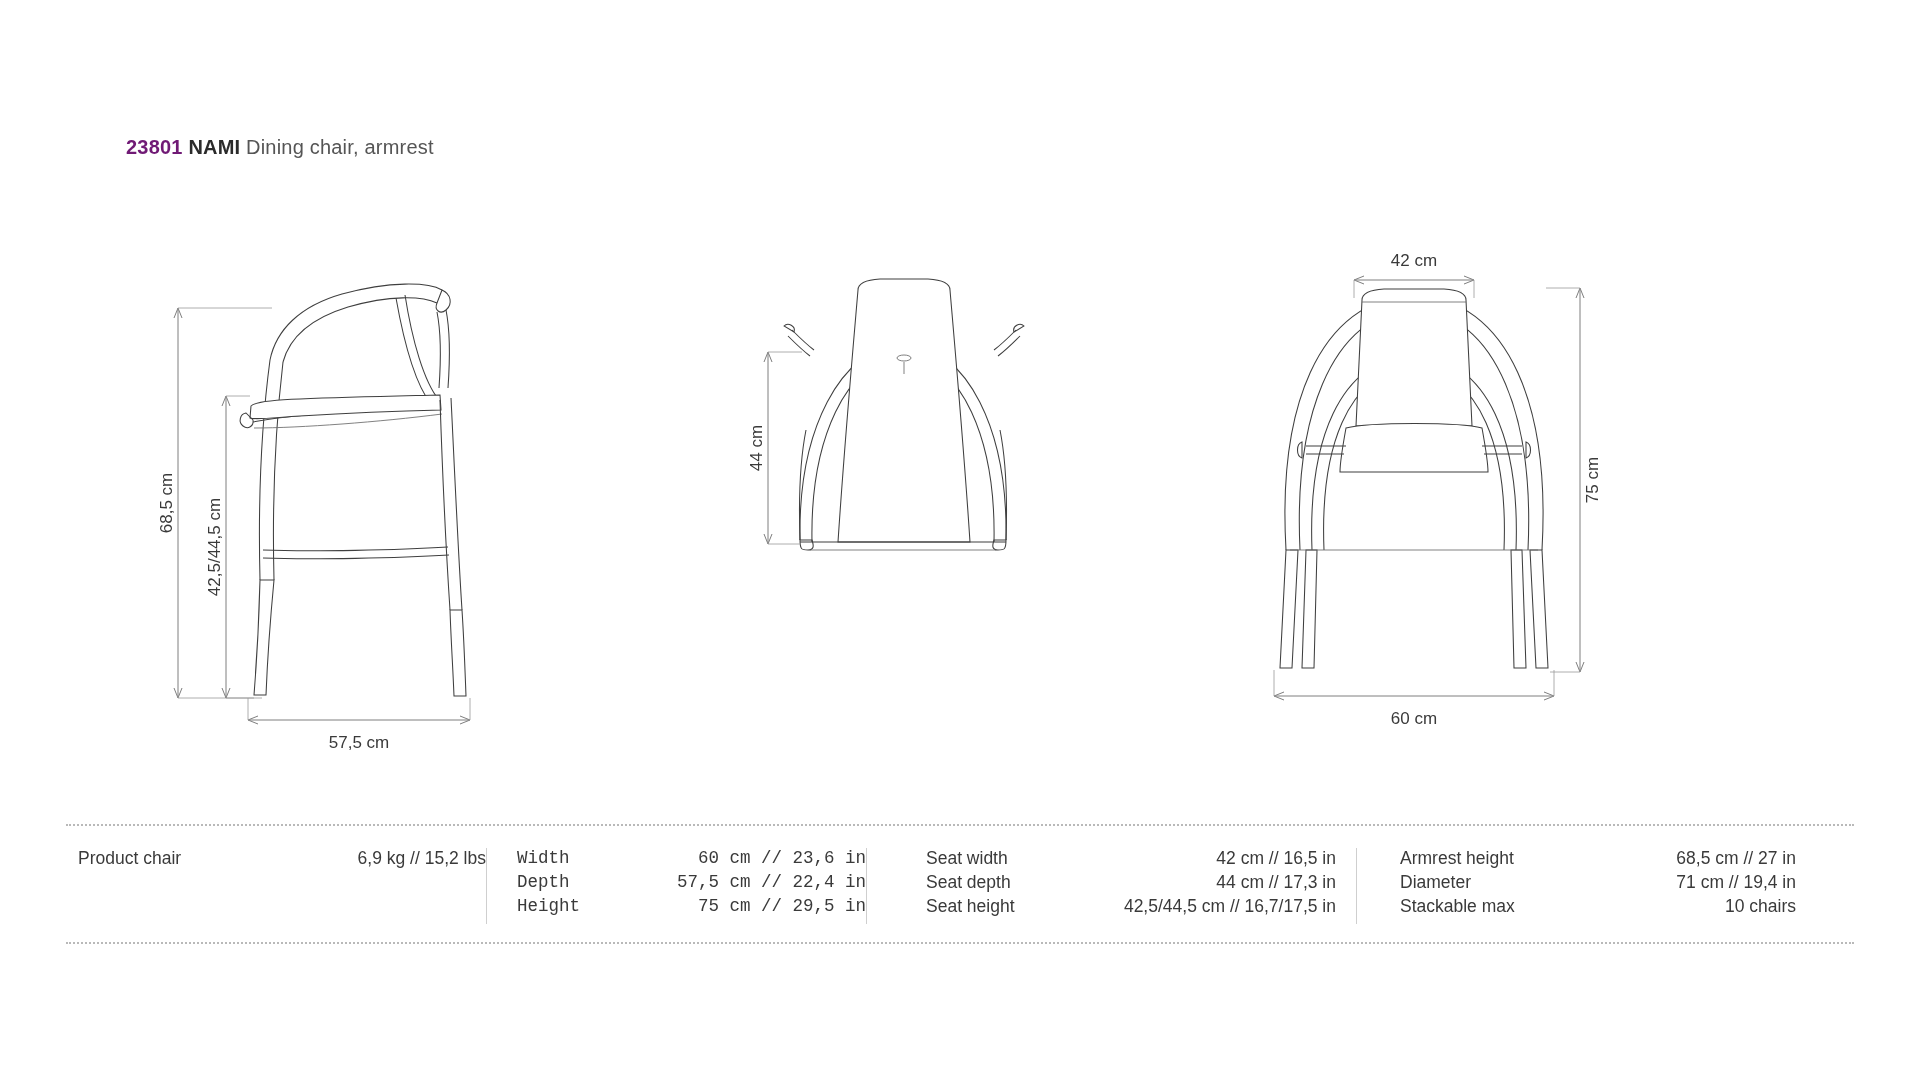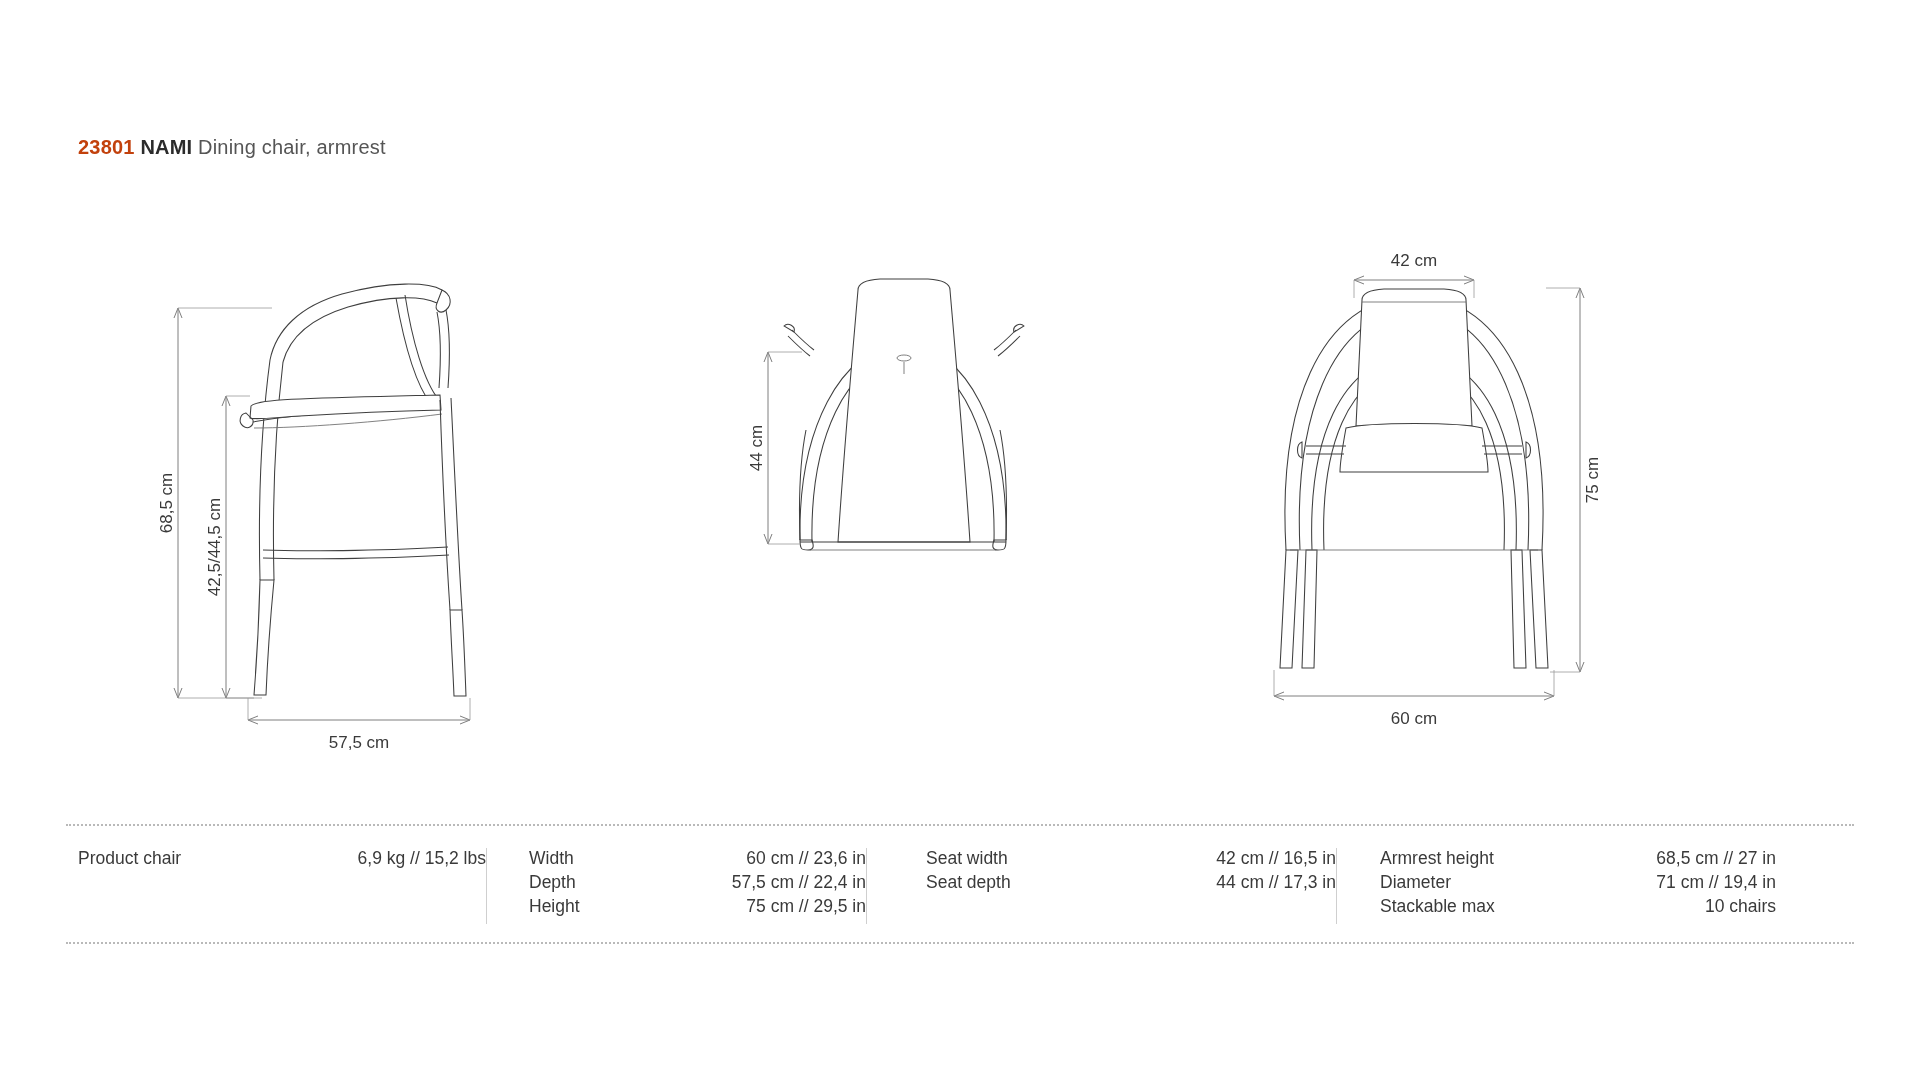--- a/index.html
+++ b/index.html
@@ -26,21 +26,22 @@
   .title-row {
     position: absolute;
     left: 78px;
     top: 136px;
     font-size: 20px;
     letter-spacing: 0.2px;
     white-space: nowrap;
   }
   .title-code {
     font-weight: bold;
-    color: #c2410c;
+    color: #701a75;
+    margin-left: 48px;
   }
   .title-name {
     font-weight: bold;
     color: #2b2b2b;
     margin-top: 13px;
   }
   .title-desc {
     font-weight: normal;
     color: #555555;
   }
@@ -97,23 +98,23 @@
     top: 22px;
     width: 1788px;
     display: flex;
     align-items: flex-start;
   }
   .spec-group {
     position: relative;
     box-sizing: border-box;
   }
   .g1 { width: 420px; padding-left: 12px; }
-  .g2 { width: 380px; padding-left: 43px; }
+  .g2 { width: 380px; padding-left: 31px; font-family: Liberation Mono, monospace; }
   .g3 { width: 470px; padding-left: 60px; }
-  .g4 { width: 440px; padding-left: 44px; }
+  .g4 { width: 440px; padding-left: 44px; margin-left: 20px; }
 
   .divider {
     position: absolute;
     left: 0;
     top: 2px;
     width: 0;
     height: 76px;
     border-left: 1px solid #cfcfcf;
   }
 
@@ -338,20 +339,24 @@
       <div class="spec-group g3">
         <div class="divider"></div>
         <div class="spec-row">
           <span class="spec-label">Seat width</span>
           <span class="spec-value">42 cm // 16,5 in</span>
         </div>
         <div class="spec-row">
           <span class="spec-label">Seat depth</span>
           <span class="spec-value">44 cm // 17,3 in</span>
         </div>
+        <div class="spec-row">
+          <span class="spec-label">Seat height</span>
+          <span class="spec-value">42,5/44,5 cm // 16,7/17,5 in</span>
+        </div>
       </div>
 
       <div class="spec-group g4">
         <div class="divider"></div>
         <div class="spec-row">
           <span class="spec-label">Armrest height</span>
           <span class="spec-value">68,5 cm // 27 in</span>
         </div>
         <div class="spec-row">
           <span class="spec-label">Diameter</span>

